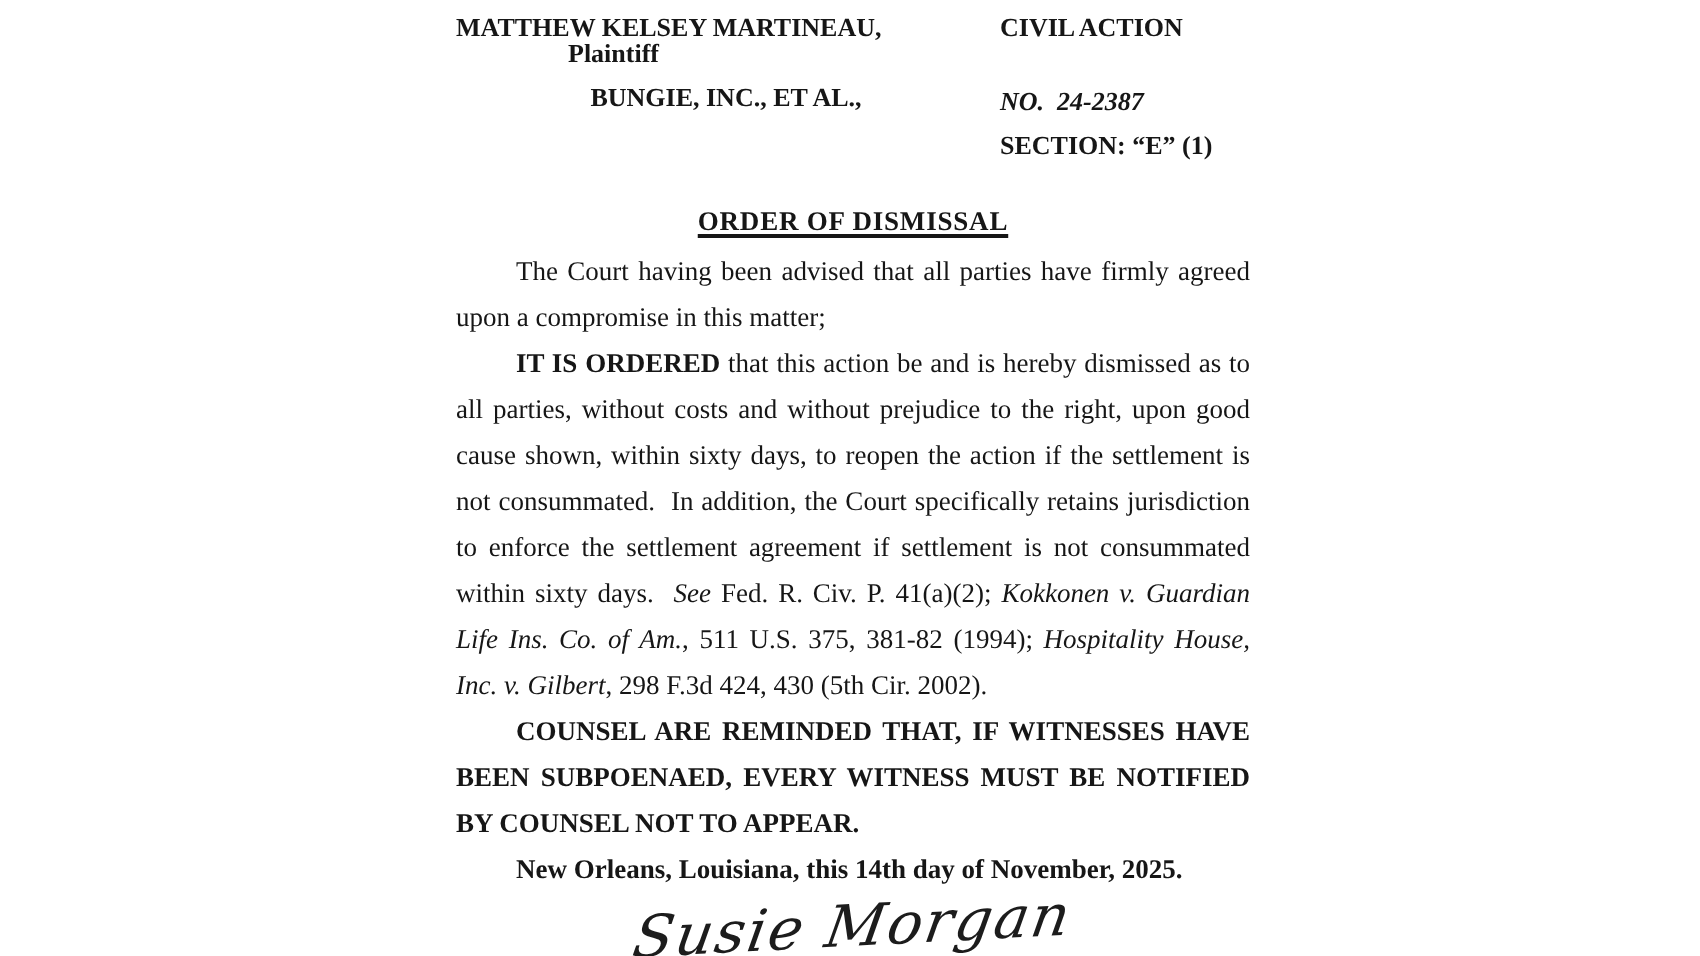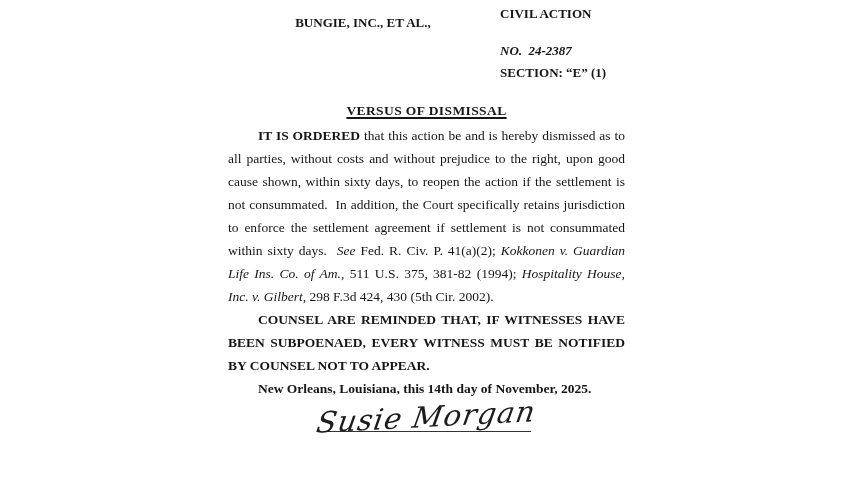--- a/index.html
+++ b/index.html
@@ -89,36 +89,41 @@
     z-index: 1;
   }
 </style>
 </head>
 <body style="background: rgb(255, 255, 255);">
 
 <div class="page" style="color: rgb(22, 22, 22);">
 
   <div class="caption">
     <div class="cap-left">
+      <div>
+        <span>MATTHEW KELSEY MARTINEAU,</span>
+        <span class="cap-designation">Plaintiff</span>
+      </div>
       <div class="cap-group2">
         <span>BUNGIE, INC., ET AL.,</span>
       </div>
     </div>
     <div class="cap-right">
       <div>CIVIL ACTION</div>
       <div class="cap-number">NO.&nbsp; 24-2387</div>
       <div class="cap-section">SECTION: “E” (1)</div>
     </div>
   </div>
 
   <div class="order-title">
-    <span>VERSUS OF DISMISSAL</span>
+    <span>ORDER OF DISMISSAL</span>
   </div>
 
   <div class="body-text">
+    <p><span>The Court having been advised that all parties have firmly agreed upon a compromise in this matter;</span></p>
     <p><span class="seg-b">IT IS ORDERED</span><span> that this action be and is hereby dismissed as to all parties, without costs and without prejudice to the right, upon good cause shown, within sixty days, to reopen the action if the settlement is not consummated.&nbsp; In addition, the Court specifically retains jurisdiction to enforce the settlement agreement if settlement is not consummated within sixty days.&nbsp; </span><span class="seg-i">See</span><span> Fed. R. Civ. P. 41(a)(2); </span><span class="seg-i">Kokkonen v. Guardian Life Ins. Co. of Am.</span><span>, 511 U.S. 375, 381-82 (1994); </span><span class="seg-i">Hospitality House, Inc. v. Gilbert</span><span>, 298 F.3d 424, 430 (5th Cir. 2002).</span></p>
     <p><span class="seg-b">COUNSEL ARE REMINDED THAT, IF WITNESSES HAVE BEEN SUBPOENAED, EVERY WITNESS MUST BE NOTIFIED BY COUNSEL NOT TO APPEAR.</span></p>
     <p class="no-justify"><span class="seg-b">New Orleans, Louisiana, this 14th day of November, 2025.</span></p>
   </div>
 
   <div class="sig-block">
     <div>
       <span class="sig-script">Susie Morgan</span>
     </div>
     <div class="sig-line"></div>

